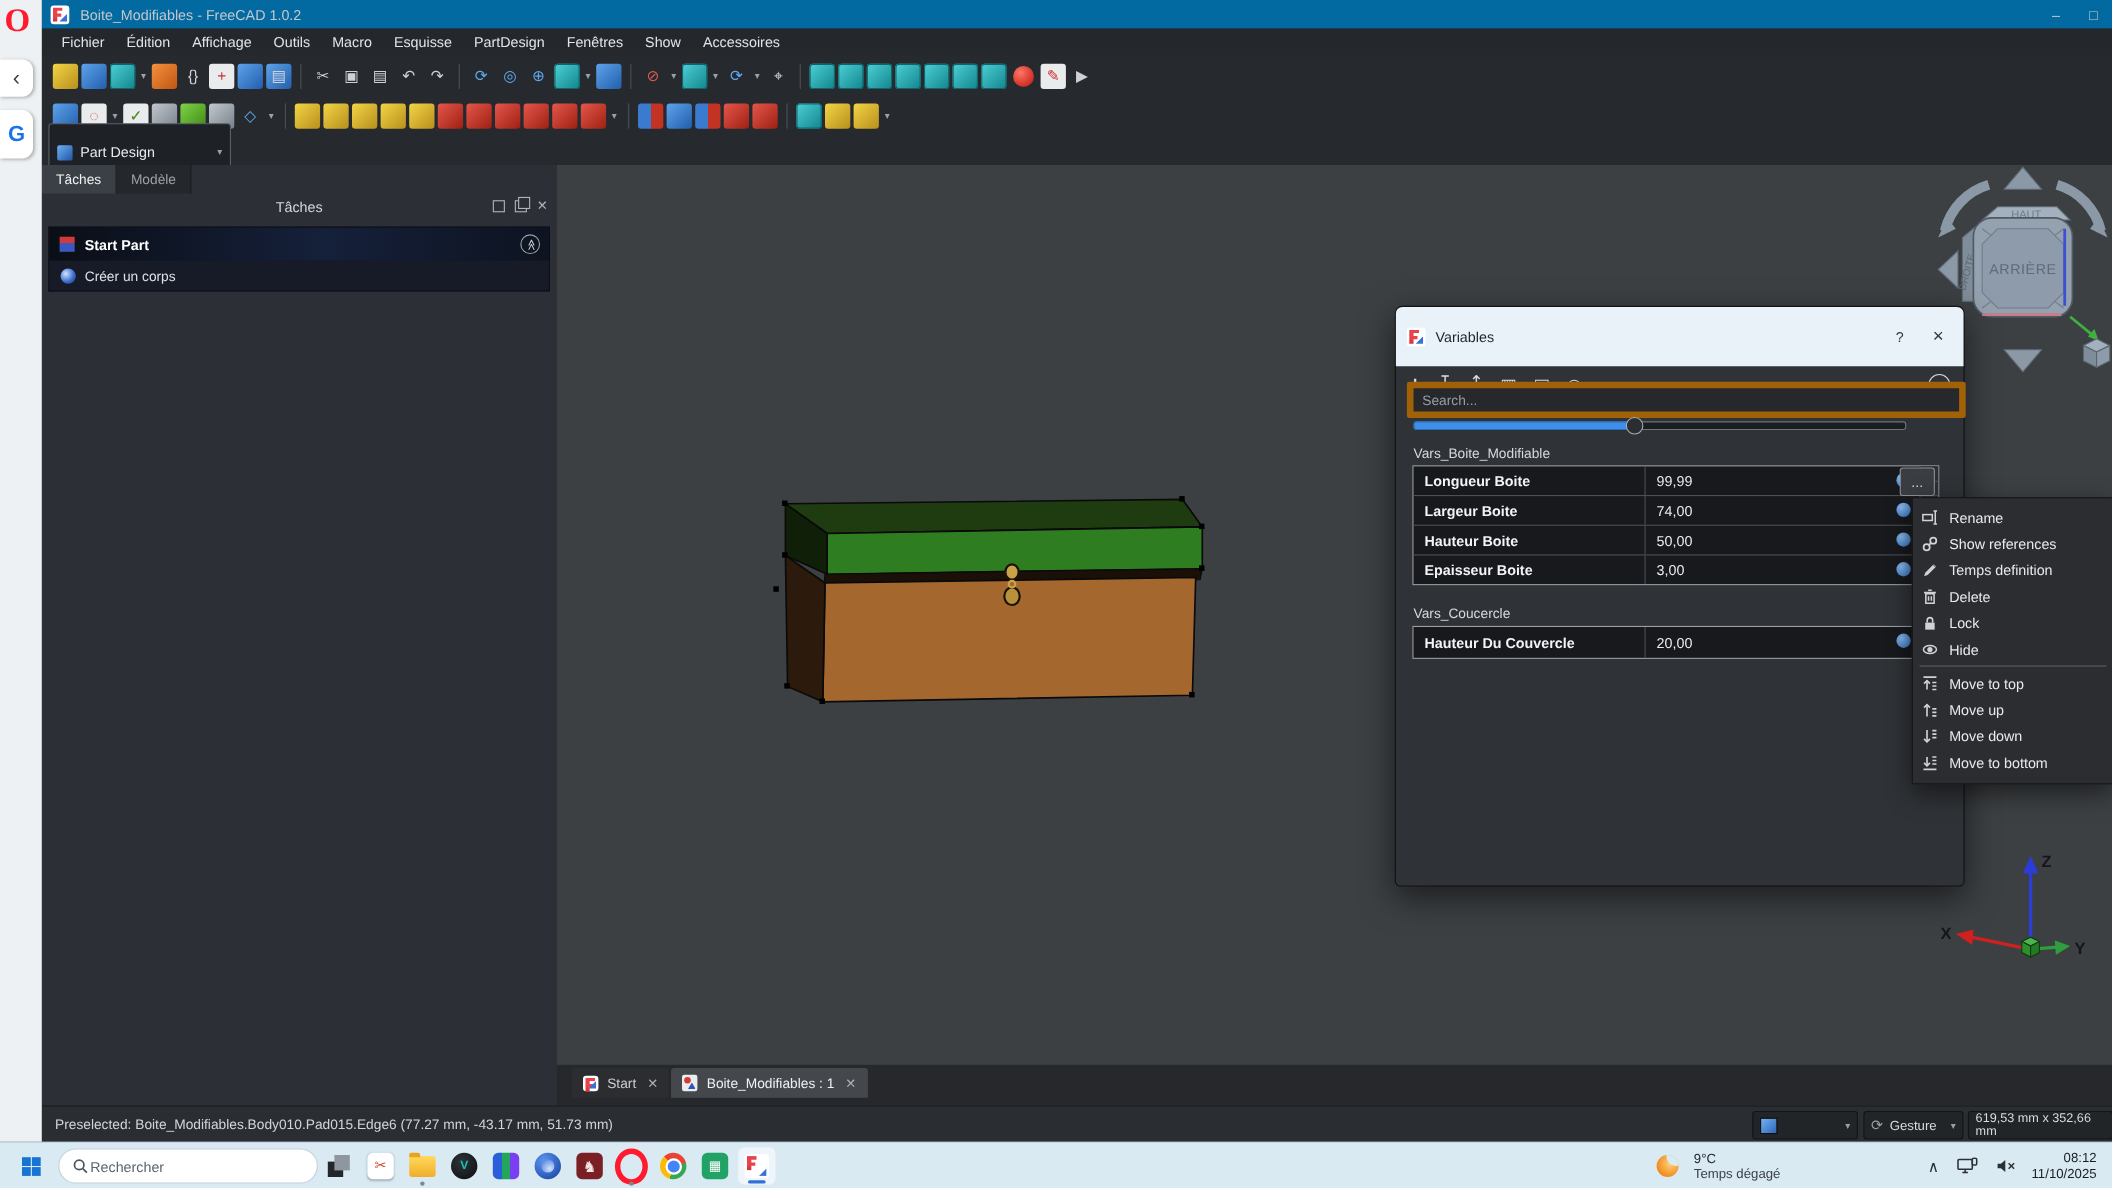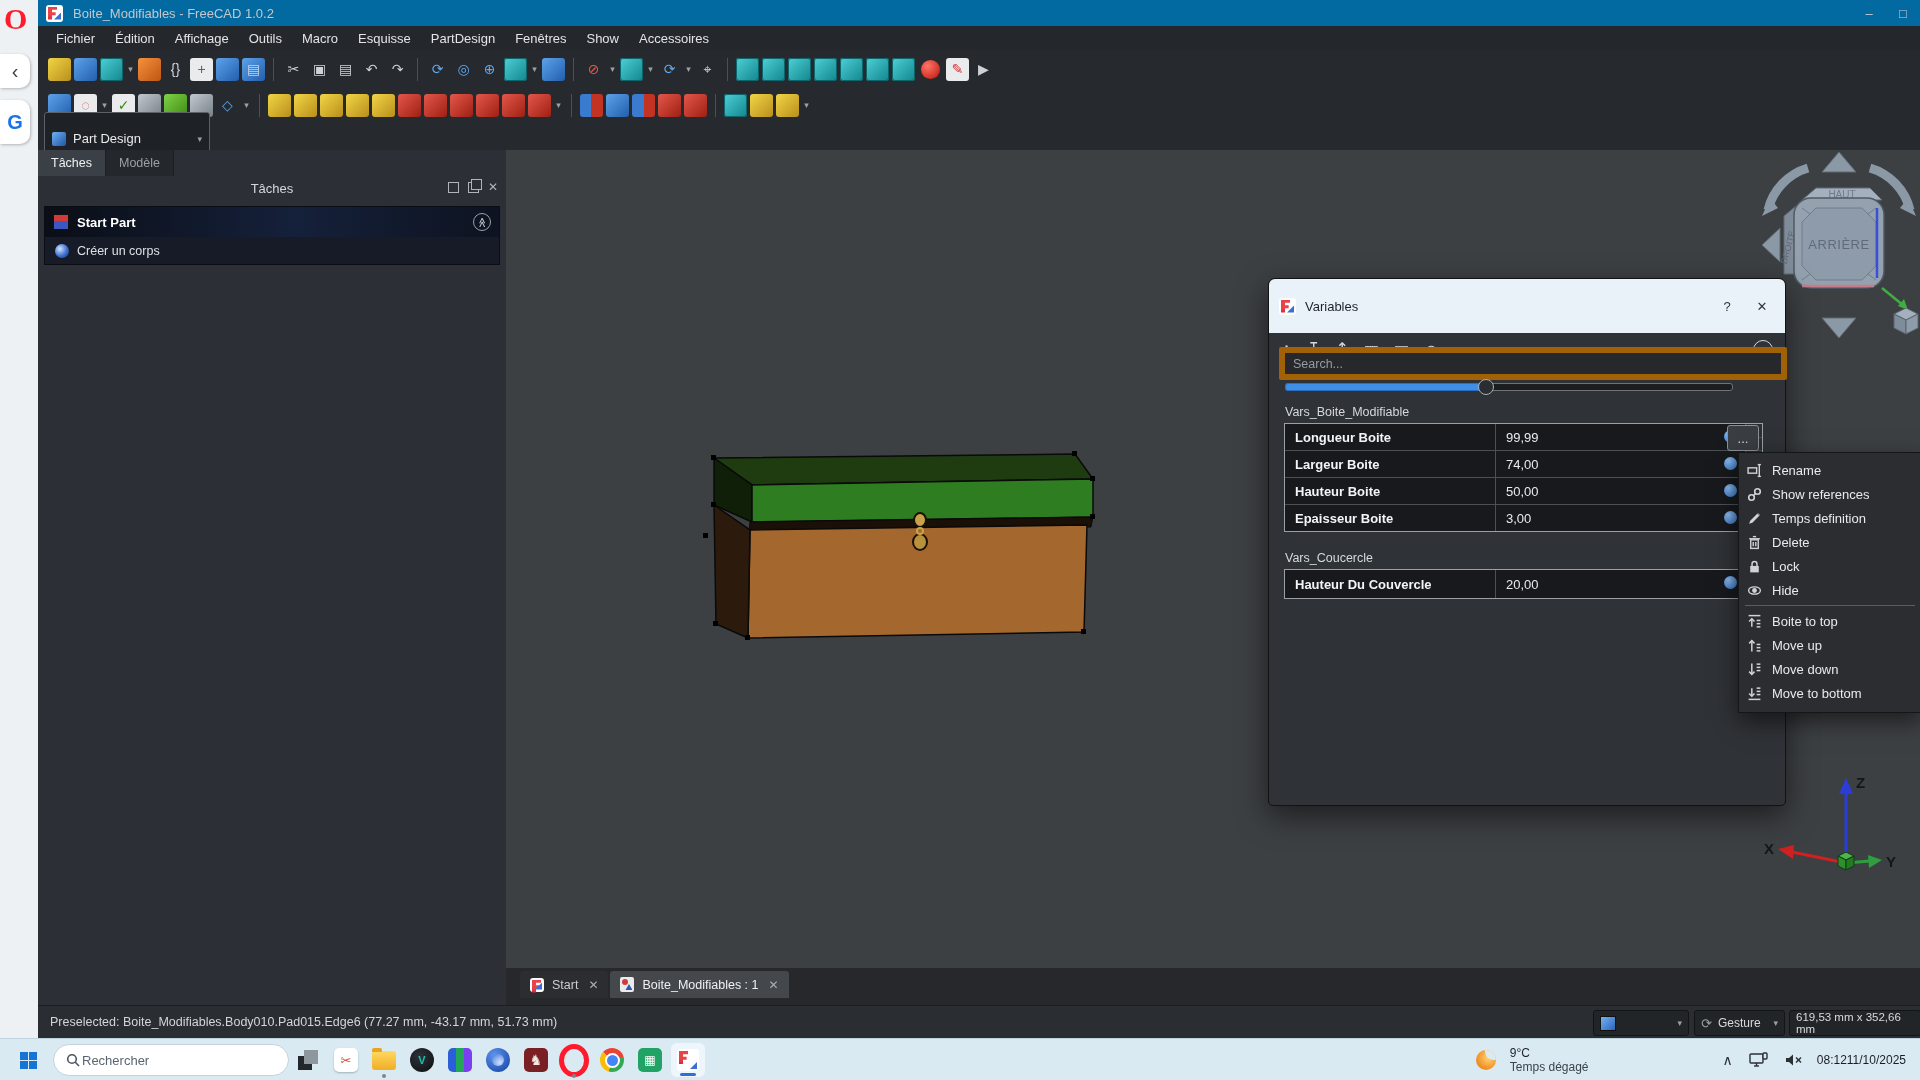--- a/index.html
+++ b/index.html
@@ -161,21 +161,21 @@
   .fc-task{width:34px;height:34px;background:#eef6fc;border-radius:6px;display:flex;align-items:center;justify-content:center;position:relative}
   .fc-task::after{content:"";position:absolute;bottom:1px;left:9px;width:16px;height:3px;border-radius:2px;background:#2f6fd8}
   .tb-right{margin-left:auto;display:flex;align-items:center;gap:14px;padding-right:14px}
   .moon{width:20px;height:20px;border-radius:50%;background:radial-gradient(circle at 62% 38%,#ffd27a,#f08c1e 70%);
     position:relative;overflow:hidden}
   .moon::after{content:"";position:absolute;right:-6px;top:-7px;width:17px;height:17px;border-radius:50%;background:#d9eaf3}
   .weather-txt{display:flex;flex-direction:column;line-height:14px}
   .weather-txt .t1{font-size:12px;color:#1f2328}
   .weather-txt .t2{font-size:12px;color:#3c434a}
   .tray{display:flex;align-items:center;gap:16px;margin-left:120px;color:#2b3035}
-  .clock{display:flex;flex-direction:row;align-items:flex-end;line-height:15px}
+  .clock{display:flex;flex-direction:column;align-items:flex-end;line-height:15px}
   .clock span{font-size:12px;color:#1b1f24}
   
   svg text{font-family:"Liberation Sans","DejaVu Sans",sans-serif}
 </style>
 </head>
 <body>
 
 <div class="abs" id="left-strip">
   <span class="opera-o">O</span>
   <div class="edge-tab edge-chevron">
@@ -555,21 +555,21 @@
   <div class="cm-sep"></div>
   <div class="cm-item">
     <svg width="15" height="15" viewBox="0 0 14 14" stroke="#cfd3d6" fill="none" stroke-width="1.4">
         <line x1="1.5" y1="1.5" x2="12.5" y2="1.5"></line>
         <line x1="4.5" y1="12" x2="4.5" y2="4.5"></line>
         <polyline points="2,7 4.5,4.5 7,7"></polyline>
         <line x1="9" y1="6" x2="12.5" y2="6"></line>
         <line x1="9" y1="9" x2="12.5" y2="9"></line>
         <line x1="9" y1="12" x2="12.5" y2="12"></line>
       </svg>
-    <span>Boite to top</span>
+    <span>Move to top</span>
     </div>
   <div class="cm-item">
     <svg width="15" height="15" viewBox="0 0 14 14" stroke="#cfd3d6" fill="none" stroke-width="1.4">
         <line x1="4.5" y1="12.5" x2="4.5" y2="2.5"></line>
         <polyline points="2,5 4.5,2.5 7,5"></polyline>
         <line x1="9" y1="6" x2="12.5" y2="6"></line>
         <line x1="9" y1="9" x2="12.5" y2="9"></line>
         <line x1="9" y1="12" x2="12.5" y2="12"></line>
       </svg>
     <span>Move up</span>

